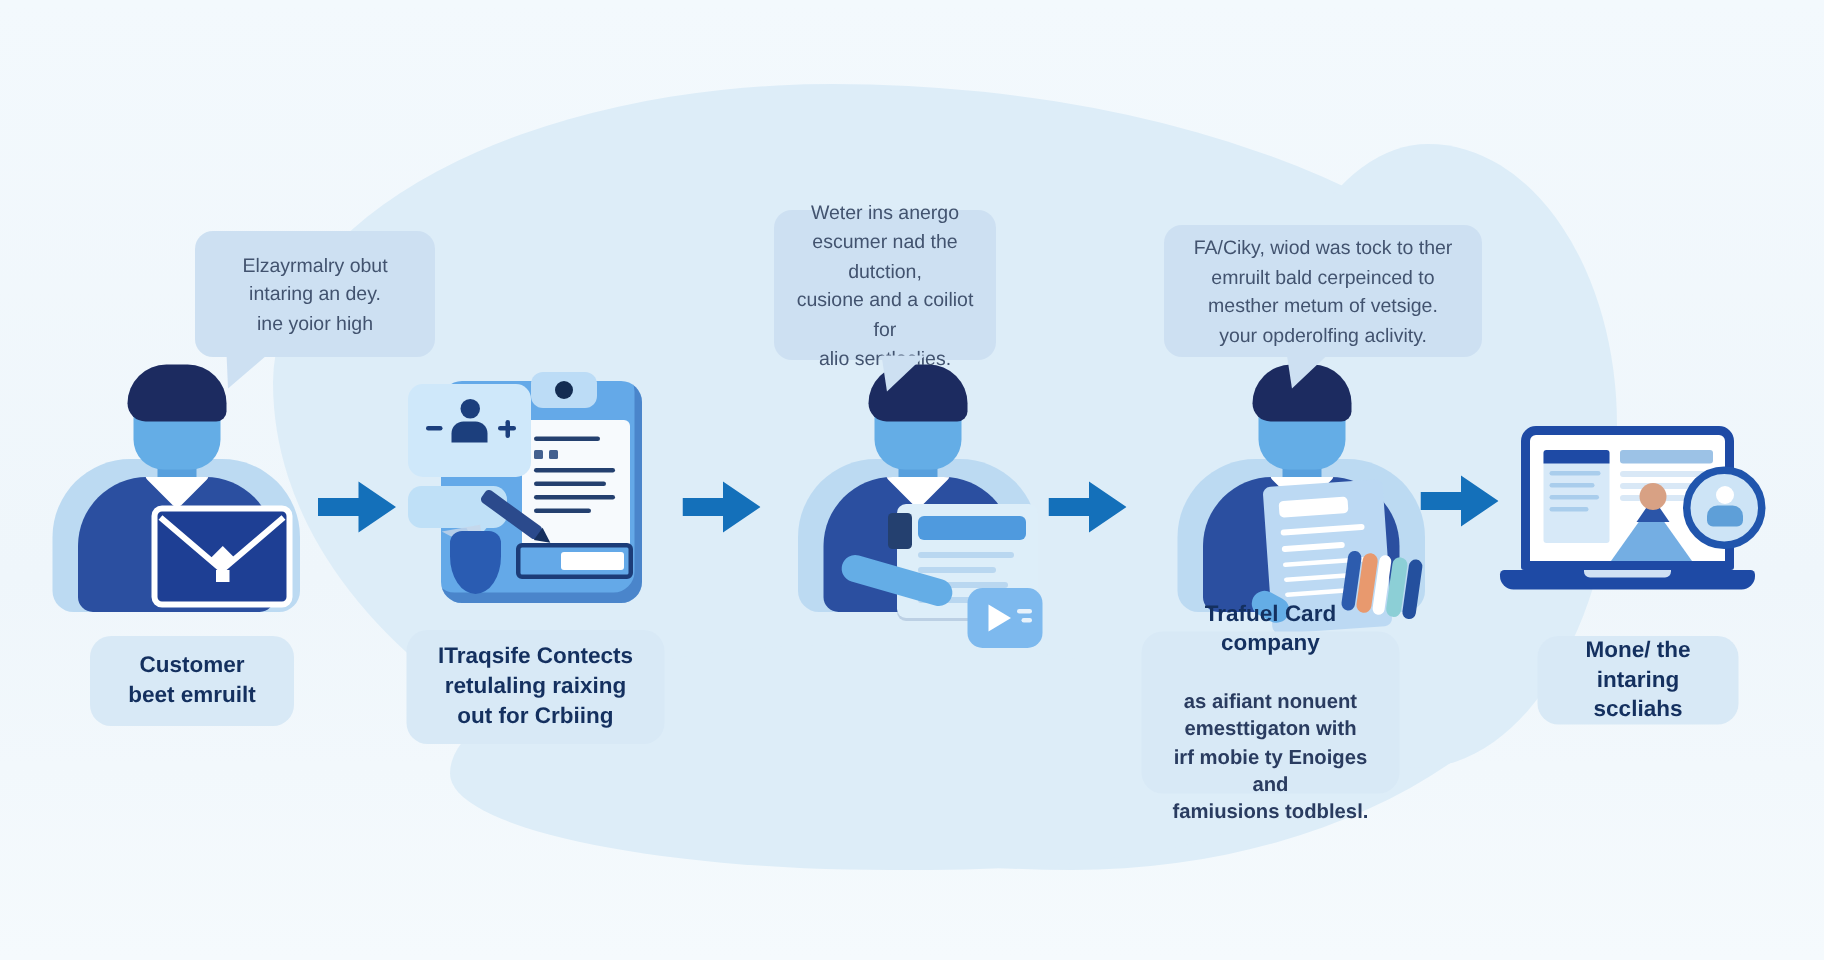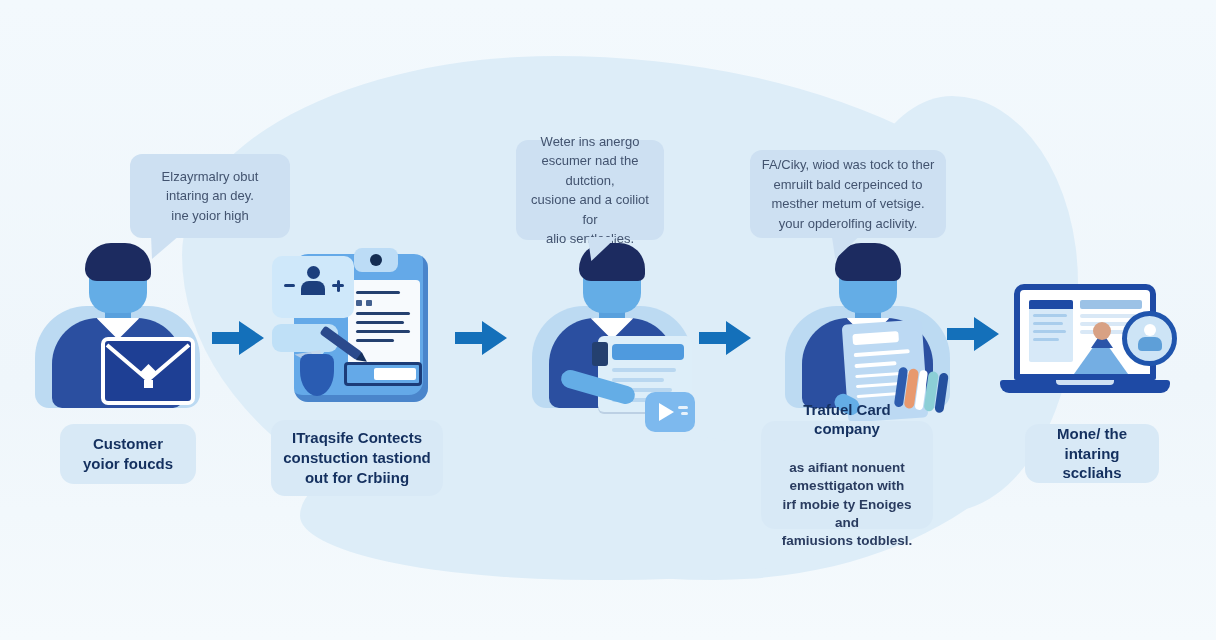--- a/index.html
+++ b/index.html
@@ -139,21 +139,21 @@
   </div>
 
   <svg class="abs" style="left:100px;top:336px;z-index:5;" width="96" height="70" viewBox="0 0 96 70">
     <rect x="3" y="3" width="90" height="64" rx="5" fill="#1e3f94" stroke="#ffffff" stroke-width="4"></rect>
     <polyline points="7,9 48,44 89,9" fill="none" stroke="#ffffff" stroke-width="4" stroke-linejoin="round"></polyline>
     <rect x="42.5" y="30.5" width="12" height="12" fill="#ffffff" transform="rotate(45 48.5 36.5)"></rect>
     <rect x="44" y="44" width="9" height="8" fill="#ffffff"></rect>
   </svg>
 
   <div class="label" style="left:60px;top:424px;width:136px;height:60px;">Customer
-yoior foucds</div>
+beet emruilt</div>
 
   <svg class="arrow" style="left:212px;top:316px;" viewBox="0 0 52 44">
     <polygon points="0,16 27,16 27,5 52,22 27,39 27,28 0,28" fill="#1470ba"></polygon>
   </svg>
 
   <div class="clipboard">
     <div class="cb-base"></div>
     <div class="cb-clip"></div>
     <div class="cb-doc">
       <div class="ln" style="width:44px;"></div>
@@ -176,21 +176,21 @@
     <div class="cb-panel2"></div>
     <div class="cb-pen-sh"></div>
     <div class="cb-pen"></div>
     <div class="cb-shield"></div>
     <div class="cb-progress">
       <div class="fill"></div>
     </div>
   </div>
 
   <div class="label" style="left:271px;top:420px;width:172px;height:76px;">ITraqsife Contects
-constuction tastiond
+retulaling raixing
 out for Crbiing</div>
 
   <svg class="arrow" style="left:455px;top:316px;" viewBox="0 0 52 44">
     <polygon points="0,16 27,16 27,5 52,22 27,39 27,28 0,28" fill="#1470ba"></polygon>
   </svg>
 
   <div class="bubble tail-b" style="left:516px;top:140px;width:148px;height:100px;">Weter ins anergo
 escumer nad the dutction,
 cusione and a coiliot for
 alio sentleclies.</div>
@@ -219,21 +219,21 @@
     <div class="tri"></div>
     <div class="bar" style="top:14px;width:10px;"></div>
     <div class="bar" style="top:20px;width:7px;"></div>
   </div>
 
 
   <svg class="arrow" style="left:699px;top:316px;" viewBox="0 0 52 44">
     <polygon points="0,16 27,16 27,5 52,22 27,39 27,28 0,28" fill="#1470ba"></polygon>
   </svg>
 
-  <div class="bubble tail-c" style="left:750px;top:150px;width:196px;height:88px;">FA/Ciky, wiod was tock to ther
+  <div class="bubble tail-c" style="left:776px;top:150px;width:212px;height:88px;">FA/Ciky, wiod was tock to ther
 emruilt bald cerpeinced to
 mesther metum of vetsige.
 your opderolfing aclivity.</div>
 
   <div class="person" style="left:785px;top:243px;">
     <div class="p-back"></div>
     <div class="p-neck"></div>
     <div class="p-head">
       <div class="p-hair"></div>
     </div>

